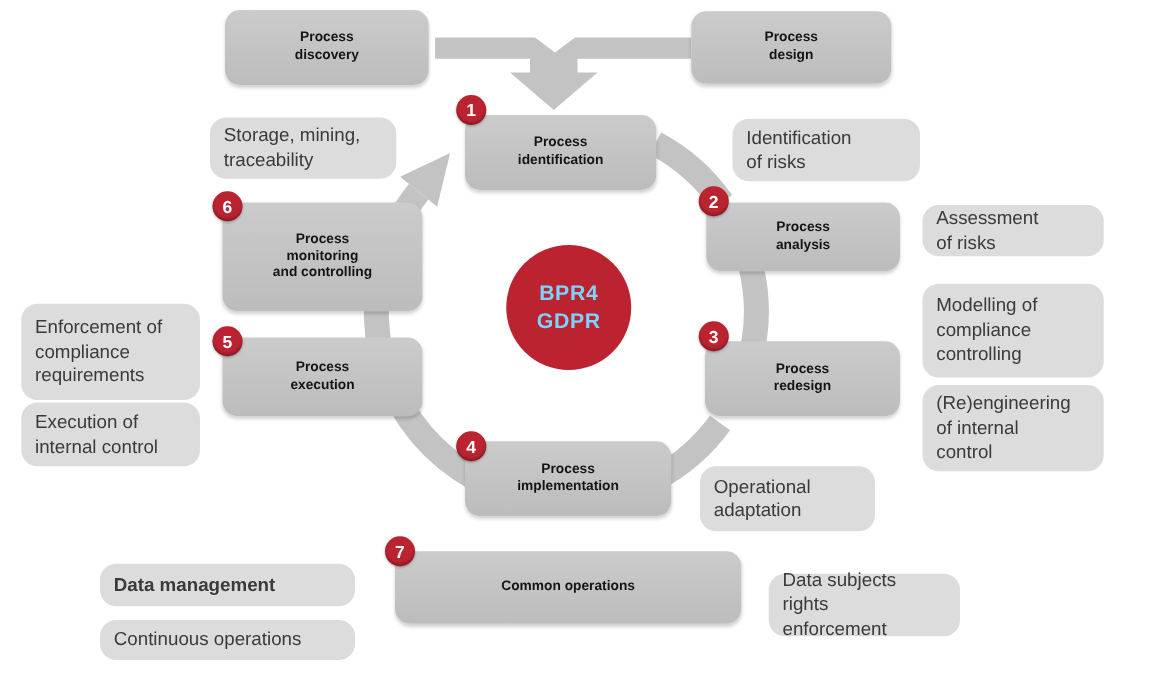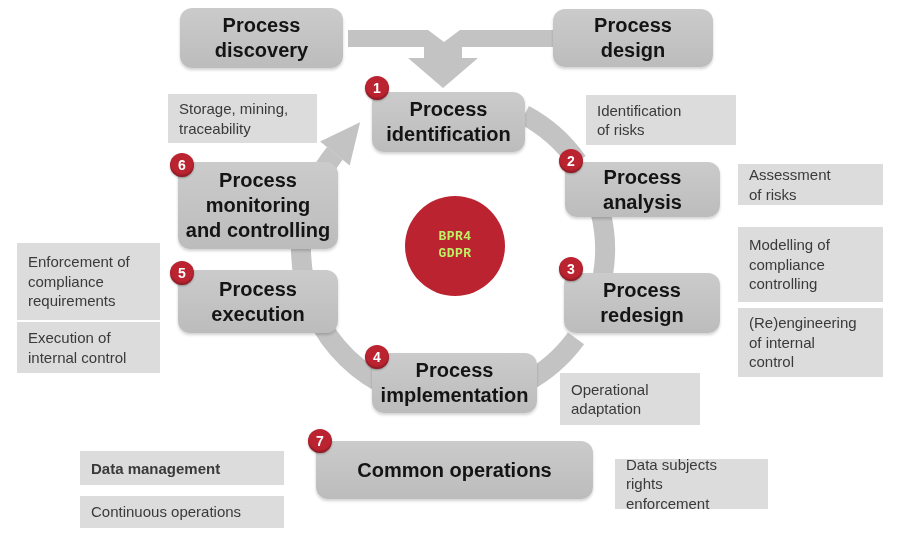--- a/index.html
+++ b/index.html
@@ -8,46 +8,45 @@
     font-family:"Liberation Sans", sans-serif;overflow:hidden;
   }
   .layer{position:absolute;left:0;top:0;pointer-events:none;}
   .stage{
     position:absolute;box-sizing:border-box;border-radius:12px;
     background:linear-gradient(180deg,var(--stage_gray_top,#cccccc),var(--stage_gray_bottom,#bcbcbc));
     display:flex;align-items:center;justify-content:center;text-align:center;
     box-shadow:0 2px 3px rgba(0,0,0,0.18);
   }
   .stage .lbl{
-    font-weight:bold;font-size:20px;line-height:1.25;color:var(--stage_text,#141414);
+    font-weight:bold;font-size:11px;line-height:1.25;color:var(--stage_text,#141414);
     white-space:pre-line;
   }
   .note{
     position:absolute;box-sizing:border-box;background:var(--annotation_gray,#dcdcdc);
-    display:flex;align-items:center;padding:4px 11px;
+    display:flex;align-items:center;padding:4px 11px;border-radius:13px;
   }
   .note .lbl{
     font-size:15px;line-height:1.3;color:var(--annotation_text,#3a3a3a);white-space:pre-line;
   }
   .badge{
     position:absolute;width:24px;height:24px;border-radius:50%;
     background:var(--red,#bb2330);color:#ffffff;font-weight:bold;font-size:14px;
     display:flex;align-items:center;justify-content:center;
     box-shadow:inset 0 -2px 2px rgba(0,0,0,0.25), 0 1px 2px rgba(0,0,0,0.3);
     z-index:4;
   }
   .hub{
     position:absolute;left:405px;top:196px;width:100px;height:100px;border-radius:50%;
     background:var(--red,#bb2330);display:flex;align-items:center;justify-content:center;
     text-align:center;z-index:2;
   }
   .hub .lbl{
-    color:#bef264;font-weight:bold;font-size:13px;line-height:1.3;white-space:pre-line;
+    color:#7dd3fc;font-weight:bold;font-size:17px;line-height:1.3;white-space:pre-line;
     letter-spacing:0.5px;
-    font-family:Liberation Mono, monospace;
   }
   .z2{z-index:2;}
 </style>
 </head>
 <body>
 
 <div class="canvas">
 
   <svg class="layer" width="920" height="538" viewBox="0 0 920 538">
 

